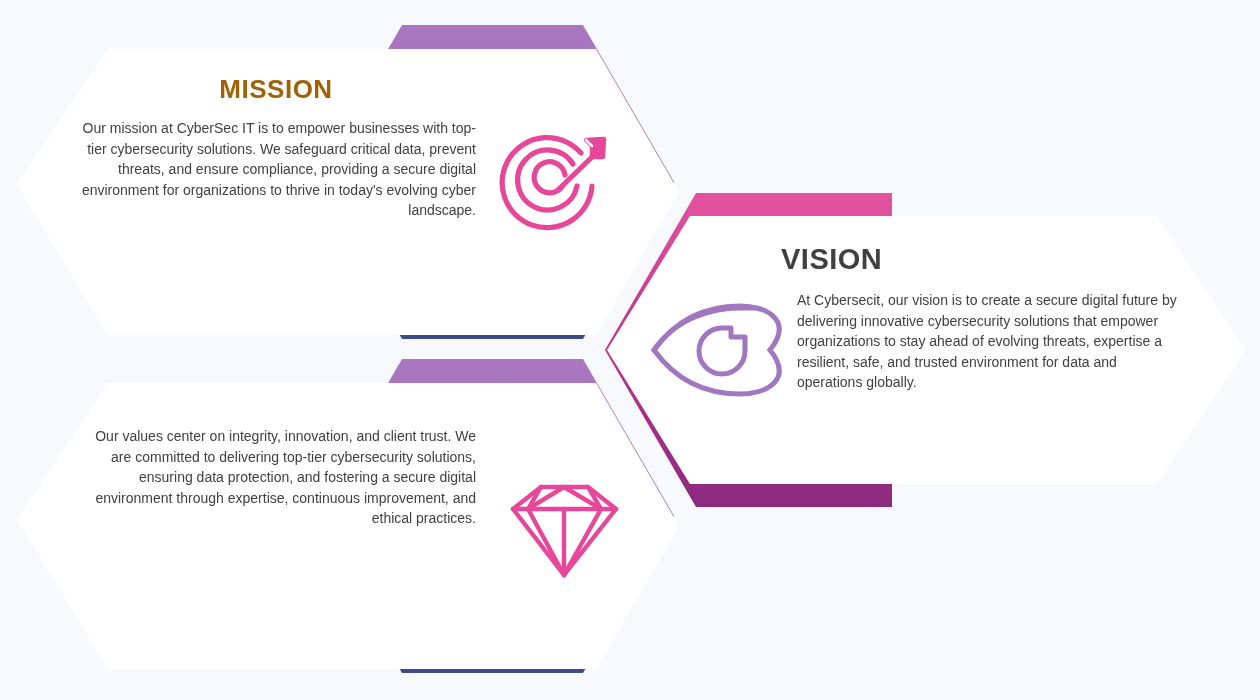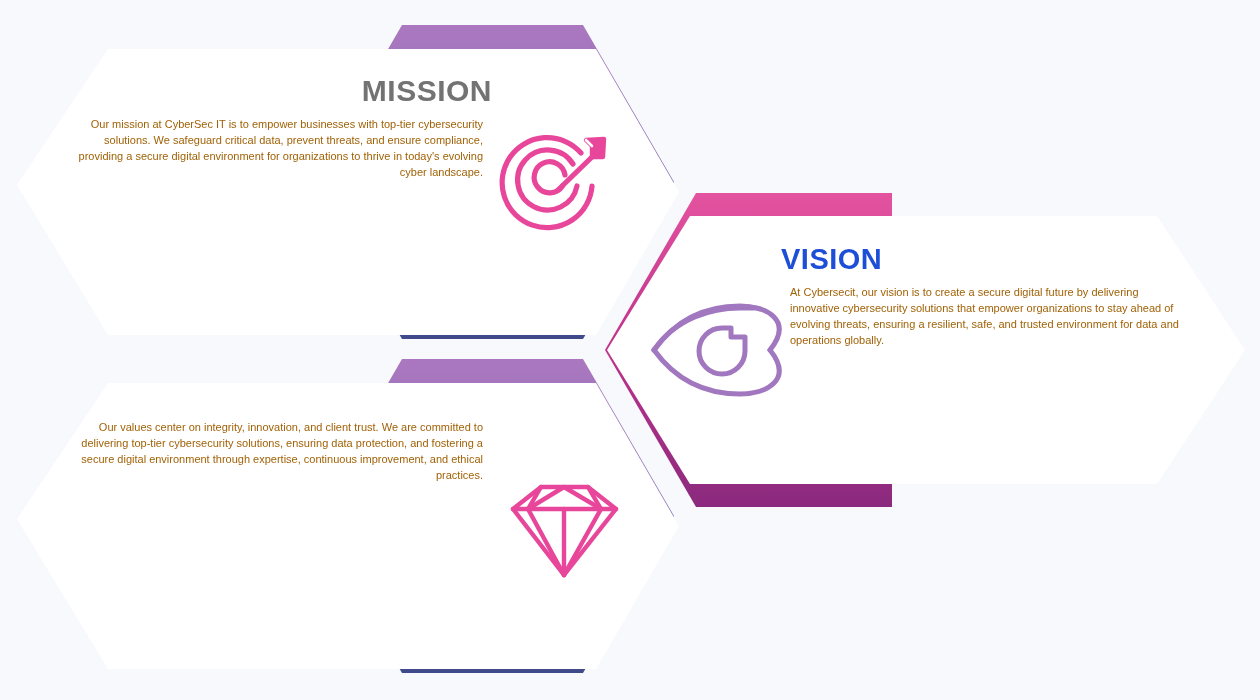--- a/index.html
+++ b/index.html
@@ -30,48 +30,49 @@
     position: absolute;
     box-sizing: border-box;
   }
   .ttl {
     font-weight: bold;
     letter-spacing: 0.5px;
     margin: 0 0 10px 0;
     line-height: 1;
   }
   .body-copy {
-    margin: 9px;
-    color: #a16207;
-    font-size: 11px;
+    margin: 16px;
+    color: #404040;
+    font-size: 14px;
     line-height: 1.465;
   }
 
   
   #mission-panel {
     left: 60px;
     top: 76px;
     width: 432px;
     text-align: right;
   }
   #mission-panel .ttl {
-    font-size: 30px;
-    color: #737373;
+    font-size: 26px;
+    color: #a16207;
+    text-align: center;
   }
 
   
   #vision-panel {
     left: 781px;
     top: 245px;
     width: 415px;
     text-align: left;
   }
   #vision-panel .ttl {
     font-size: 29px;
-    color: #1d4ed8;
+    color: #404040;
   }
 
   
   #values-panel {
     left: 60px;
     top: 410px;
     width: 432px;
     text-align: right;
   }
   #values-panel .ttl {
@@ -173,20 +174,20 @@
 
   </svg>
 
   <div class="panel" id="mission-panel">
     <h2 class="ttl">MISSION</h2>
     <p class="body-copy">Our mission at CyberSec IT is to empower businesses with top-tier cybersecurity solutions. We safeguard critical data, prevent threats, and ensure compliance, providing a secure digital environment for organizations to thrive in today's evolving cyber landscape.</p>
   </div>
 
   <div class="panel" id="vision-panel">
     <h2 class="ttl">VISION</h2>
-    <p class="body-copy">At Cybersecit, our vision is to create a secure digital future by delivering innovative cybersecurity solutions that empower organizations to stay ahead of evolving threats, ensuring a resilient, safe, and trusted environment for data and operations globally.</p>
+    <p class="body-copy">At Cybersecit, our vision is to create a secure digital future by delivering innovative cybersecurity solutions that empower organizations to stay ahead of evolving threats, expertise a resilient, safe, and trusted environment for data and operations globally.</p>
   </div>
 
   <div class="panel" id="values-panel">
     <p class="body-copy">Our values center on integrity, innovation, and client trust. We are committed to delivering top-tier cybersecurity solutions, ensuring data protection, and fostering a secure digital environment through expertise, continuous improvement, and ethical practices.</p>
   </div>
 
 </div>
 
 </body></html>

